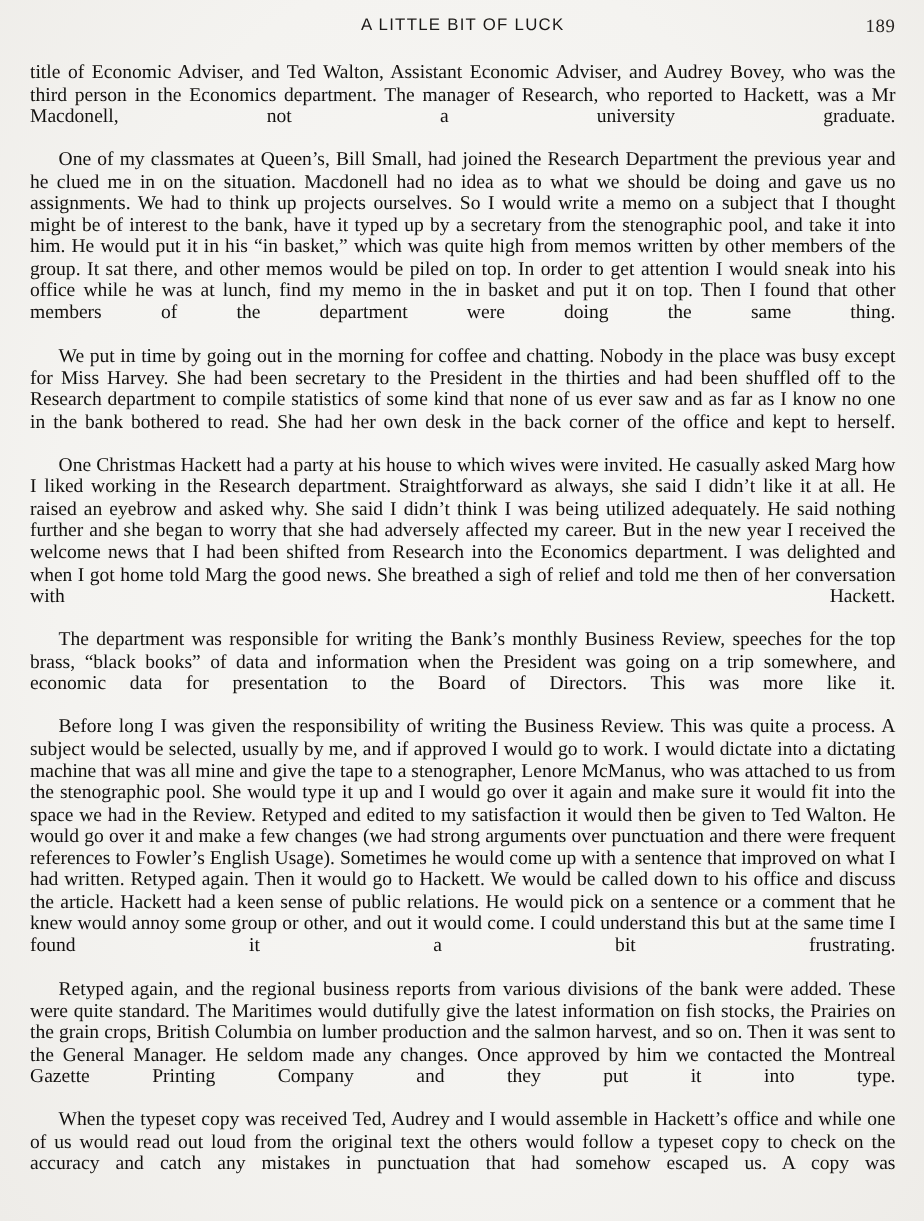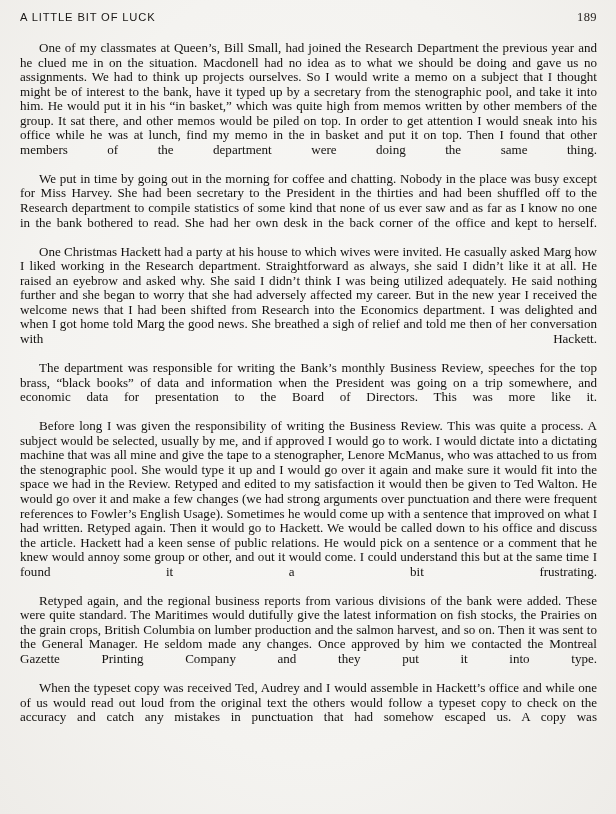--- a/index.html
+++ b/index.html
@@ -29,20 +29,21 @@
     position: absolute;
     top: 8px;
     left: 20px;
     right: 19px;
     height: 18px;
   }
   .running-head-title {
     position: absolute;
     left: 0;
     right: 0;
+    text-align: center;
     font-family: "Liberation Sans", "DejaVu Sans", sans-serif;
     font-size: 11.2px;
     letter-spacing: 0.85px;
     color: #1a1816;
     line-height: 18px;
     white-space: nowrap;
   }
   .running-head-folio {
     position: absolute;
     right: 0;
@@ -86,20 +87,21 @@
 <body>
 
 <div class="page">
 
   <div class="running-head">
     <div class="running-head-title">A LITTLE BIT OF LUCK</div>
     <div class="running-head-folio">189</div>
   </div>
 
   <div class="body-text">
+      <p class="para">title of Economic Adviser, and Ted Walton, Assistant Economic Adviser, and Audrey Bovey, who was the third person in the Economics department. The manager of Research, who reported to Hackett, was a Mr Macdonell, not a university graduate.</p>
       <p class="para indent">One of my classmates at Queen’s, Bill Small, had joined the Research Department the previous year and he clued me in on the situation. Macdonell had no idea as to what we should be doing and gave us no assignments. We had to think up projects ourselves. So I would write a memo on a subject that I thought might be of interest to the bank, have it typed up by a secretary from the stenographic pool, and take it into him. He would put it in his “in basket,” which was quite high from memos written by other members of the group. It sat there, and other memos would be piled on top. In order to get attention I would sneak into his office while he was at lunch, find my memo in the in basket and put it on top. Then I found that other members of the department were doing the same thing.</p>
       <p class="para indent">We put in time by going out in the morning for coffee and chatting. Nobody in the place was busy except for Miss Harvey. She had been secretary to the President in the thirties and had been shuffled off to the Research department to compile statistics of some kind that none of us ever saw and as far as I know no one in the bank bothered to read. She had her own desk in the back corner of the office and kept to herself.</p>
       <p class="para indent">One Christmas Hackett had a party at his house to which wives were invited. He casually asked Marg how I liked working in the Research department. Straightforward as always, she said I didn’t like it at all. He raised an eyebrow and asked why. She said I didn’t think I was being utilized adequately. He said nothing further and she began to worry that she had adversely affected my career. But in the new year I received the welcome news that I had been shifted from Research into the Economics department. I was delighted and when I got home told Marg the good news. She breathed a sigh of relief and told me then of her conversation with Hackett.</p>
       <p class="para indent">The department was responsible for writing the Bank’s monthly Business Review, speeches for the top brass, “black books” of data and information when the President was going on a trip somewhere, and economic data for presentation to the Board of Directors. This was more like it.</p>
       <p class="para indent">Before long I was given the responsibility of writing the Business Review. This was quite a process. A subject would be selected, usually by me, and if approved I would go to work. I would dictate into a dictating machine that was all mine and give the tape to a stenographer, Lenore McManus, who was attached to us from the stenographic pool. She would type it up and I would go over it again and make sure it would fit into the space we had in the Review. Retyped and edited to my satisfaction it would then be given to Ted Walton. He would go over it and make a few changes (we had strong arguments over punctuation and there were frequent references to Fowler’s English Usage). Sometimes he would come up with a sentence that improved on what I had written. Retyped again. Then it would go to Hackett. We would be called down to his office and discuss the article. Hackett had a keen sense of public relations. He would pick on a sentence or a comment that he knew would annoy some group or other, and out it would come. I could understand this but at the same time I found it a bit frustrating.</p>
       <p class="para indent">Retyped again, and the regional business reports from various divisions of the bank were added. These were quite standard. The Maritimes would dutifully give the latest information on fish stocks, the Prairies on the grain crops, British Columbia on lumber production and the salmon harvest, and so on. Then it was sent to the General Manager. He seldom made any changes. Once approved by him we contacted the Montreal Gazette Printing Company and they put it into type.</p>
       <p class="para indent">When the typeset copy was received Ted, Audrey and I would assemble in Hackett’s office and while one of us would read out loud from the original text the others would follow a typeset copy to check on the accuracy and catch any mistakes in punctuation that had somehow escaped us. A copy was</p>
     </div>
 
 </div>

